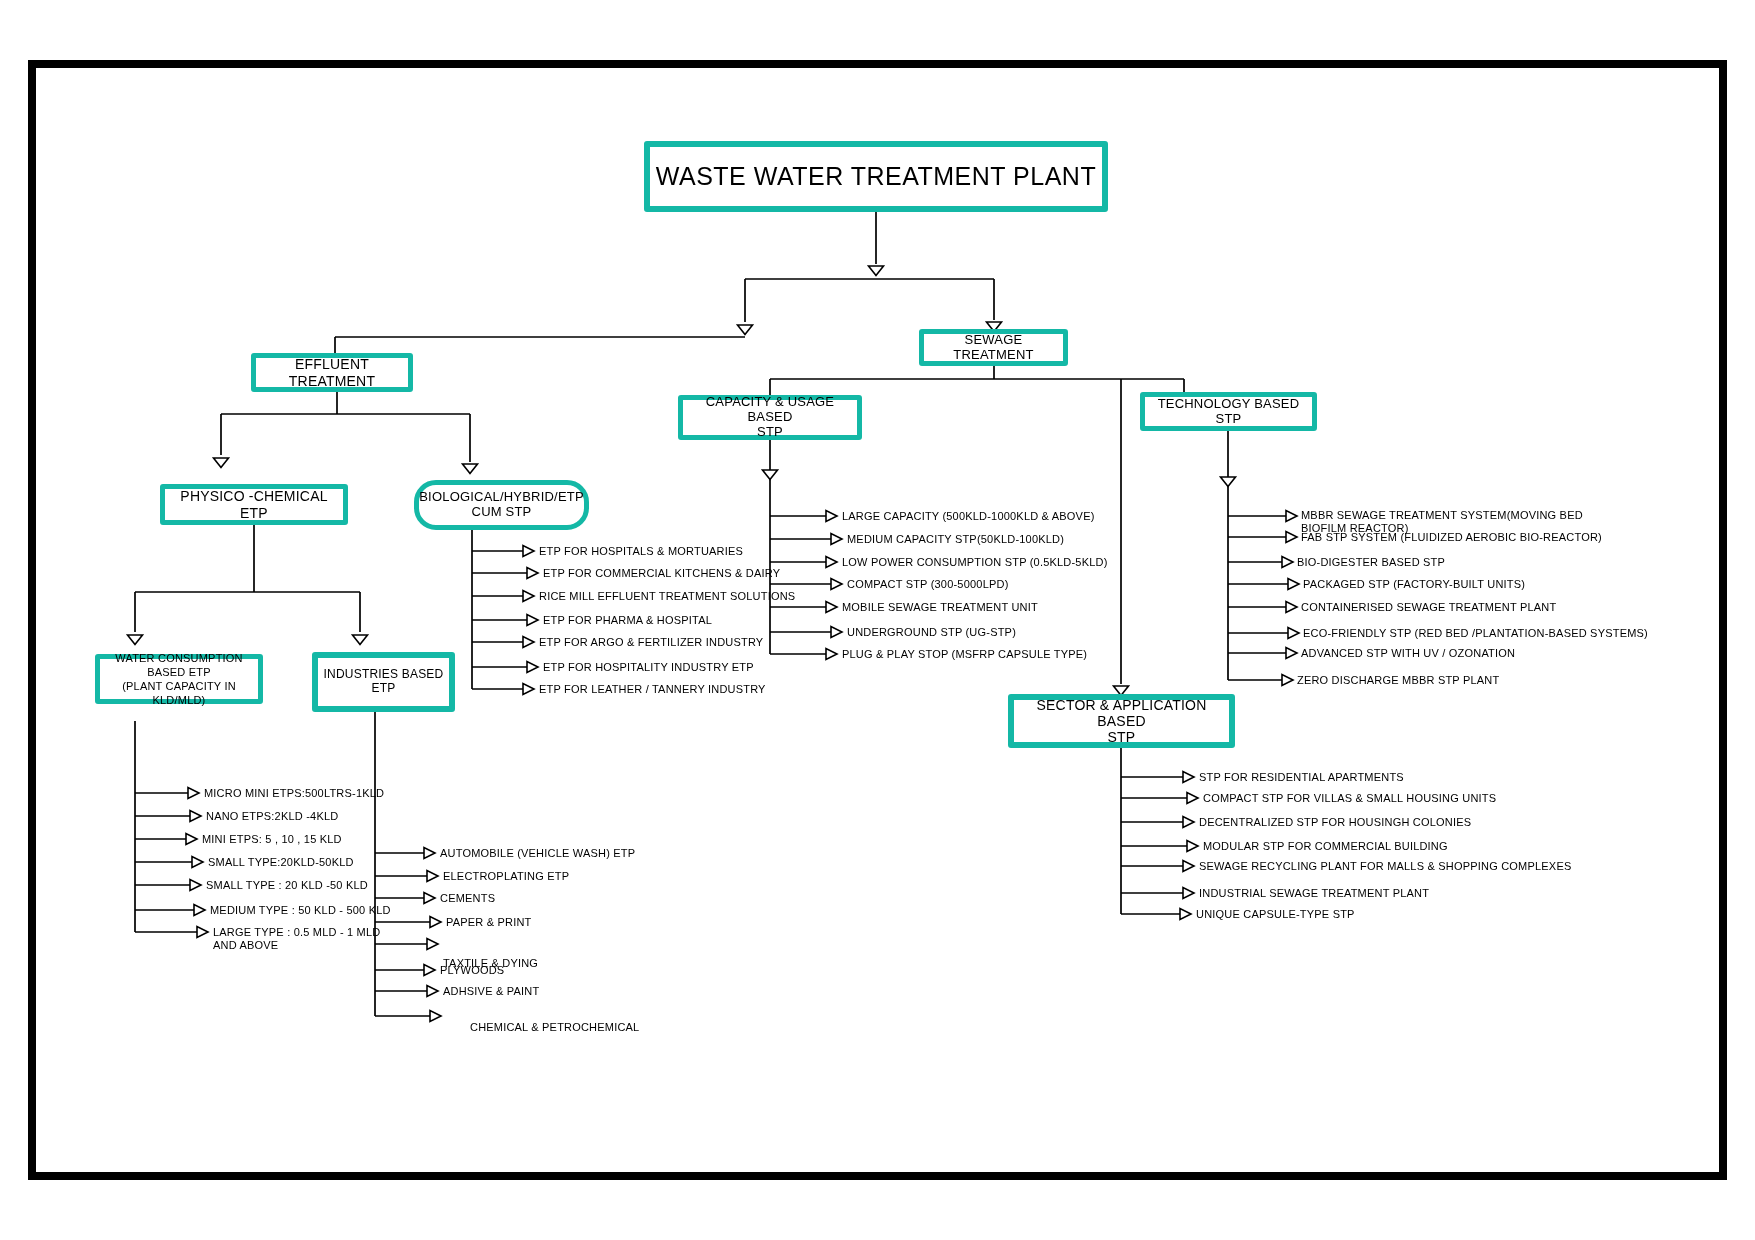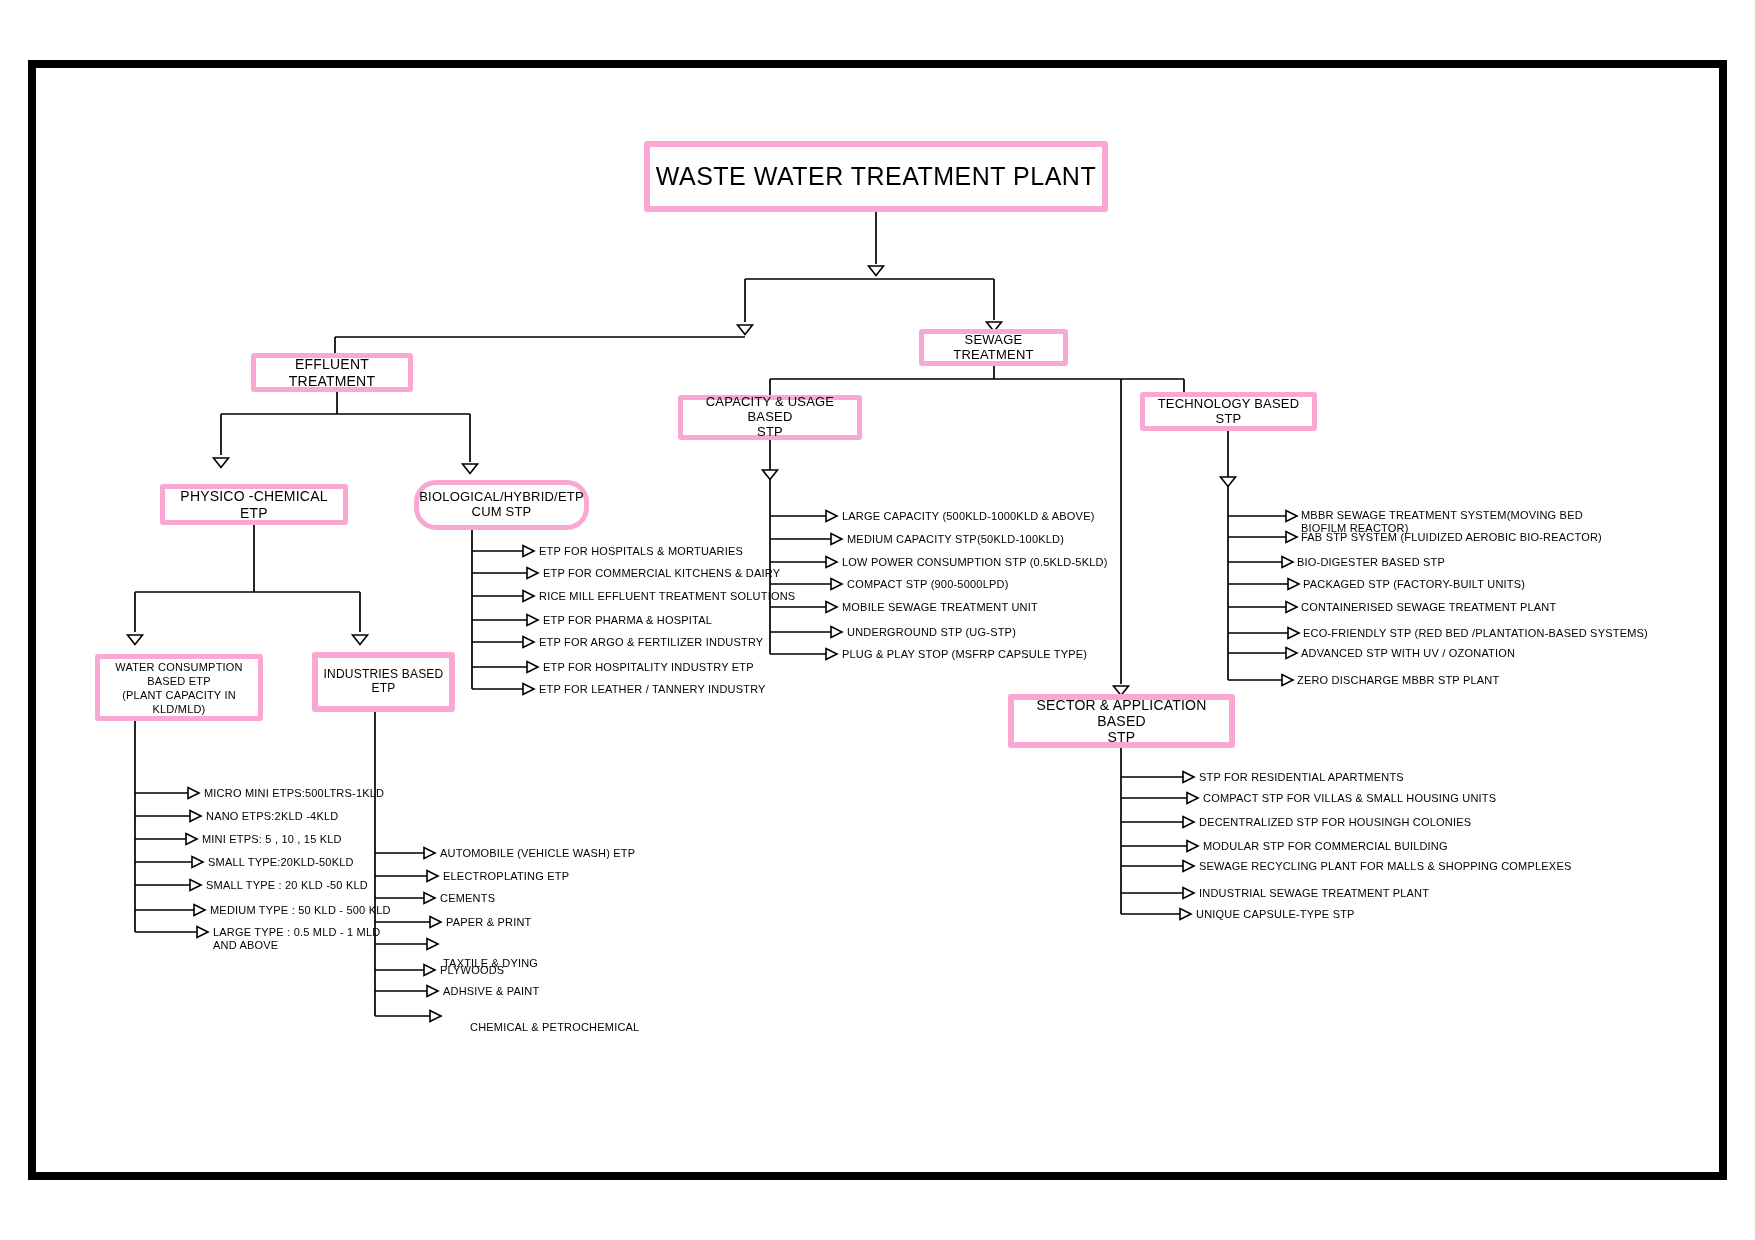--- a/index.html
+++ b/index.html
@@ -1,21 +1,21 @@
 <!DOCTYPE html>
 <html><head>
 <meta charset="utf-8">
 <style>
   html,body{margin:0;padding:0;background:#ffffff;}
   .canvas{position:relative;width:1755px;height:1240px;background:#ffffff;
           font-family:"Liberation Sans",sans-serif;color:#000;overflow:hidden;}
   .frame{position:absolute;left:28px;top:60px;width:1699px;height:1120px;
          border:8px solid #000;box-sizing:border-box;}
   svg.wires{position:absolute;left:0;top:0;width:1755px;height:1240px;}
-  .node{position:absolute;background:#fff;border:5px solid #f9a8d4;border-radius:3px;
+  .node{position:absolute;background:#fff;border:5px solid #14b8a6;border-radius:3px;
         box-sizing:border-box;display:flex;flex-direction:column;justify-content:center;
         align-items:center;text-align:center;line-height:1.15;letter-spacing:.2px;}
   .node--title{border-width:6px;font-size:25px;letter-spacing:.5px;}
   .node--heavy{border-width:6px;}
   .f14{font-size:14px;} .f13{font-size:13px;} .f12{font-size:12px;}
   .f11{font-size:11px;line-height:14px;}
   .li{position:absolute;font-size:11px;line-height:13px;white-space:nowrap;letter-spacing:.2px;}
   .li--wrap{white-space:normal;}
   span.bl{display:block;}
 </style>
@@ -99,37 +99,37 @@
 
   <div class="node f14" style="left:160px;top:484px;width:188px;height:41px;">
     <span class="bl">PHYSICO -CHEMICAL ETP</span>
   </div>
 
   <div class="node f13" style="left:414px;top:480px;width:175px;height:50px;border-radius:22px;">
     <span class="bl">BIOLOGICAL/HYBRID/ETP</span>
     <span class="bl">CUM STP</span>
   </div>
 
-  <div class="node f11" style="left:95px;top:654px;width:168px;height:67px;">
+  <div class="node f11" style="left:95px;top:654px;width:168px;height:50px;">
     <span class="bl">WATER CONSUMPTION</span>
     <span class="bl">BASED ETP</span>
     <span class="bl">(PLANT CAPACITY IN</span>
     <span class="bl">KLD/MLD)</span>
   </div>
 
   <div class="node node--heavy f12" style="left:312px;top:652px;width:143px;height:60px;">
     <span class="bl">INDUSTRIES BASED</span>
     <span class="bl">ETP</span>
   </div>
 
   <div>
     <div class="li" style="left:842px;top:510px;">LARGE CAPACITY (500KLD-1000KLD &amp; ABOVE)</div>
     <div class="li" style="left:847px;top:533px;">MEDIUM CAPACITY STP(50KLD-100KLD)</div>
     <div class="li" style="left:842px;top:556px;">LOW POWER CONSUMPTION STP (0.5KLD-5KLD)</div>
-    <div class="li" style="left:847px;top:578px;">COMPACT STP (900-5000LPD)</div>
+    <div class="li" style="left:847px;top:578px;">COMPACT STP (300-5000LPD)</div>
     <div class="li" style="left:842px;top:601px;">MOBILE SEWAGE TREATMENT UNIT</div>
     <div class="li" style="left:847px;top:626px;">UNDERGROUND STP (UG-STP)</div>
     <div class="li" style="left:842px;top:648px;">PLUG &amp; PLAY STOP (MSFRP CAPSULE TYPE)</div>
   </div>
 
   <div>
     <div class="li li--wrap" style="left:1301px;top:509px;width:300px;">MBBR SEWAGE TREATMENT SYSTEM(MOVING BED BIOFILM REACTOR)</div>
     <div class="li" style="left:1301px;top:531px;">FAB STP SYSTEM (FLUIDIZED AEROBIC BIO-REACTOR)</div>
     <div class="li" style="left:1297px;top:556px;">BIO-DIGESTER BASED STP</div>
     <div class="li" style="left:1303px;top:578px;">PACKAGED STP (FACTORY-BUILT UNITS)</div>

